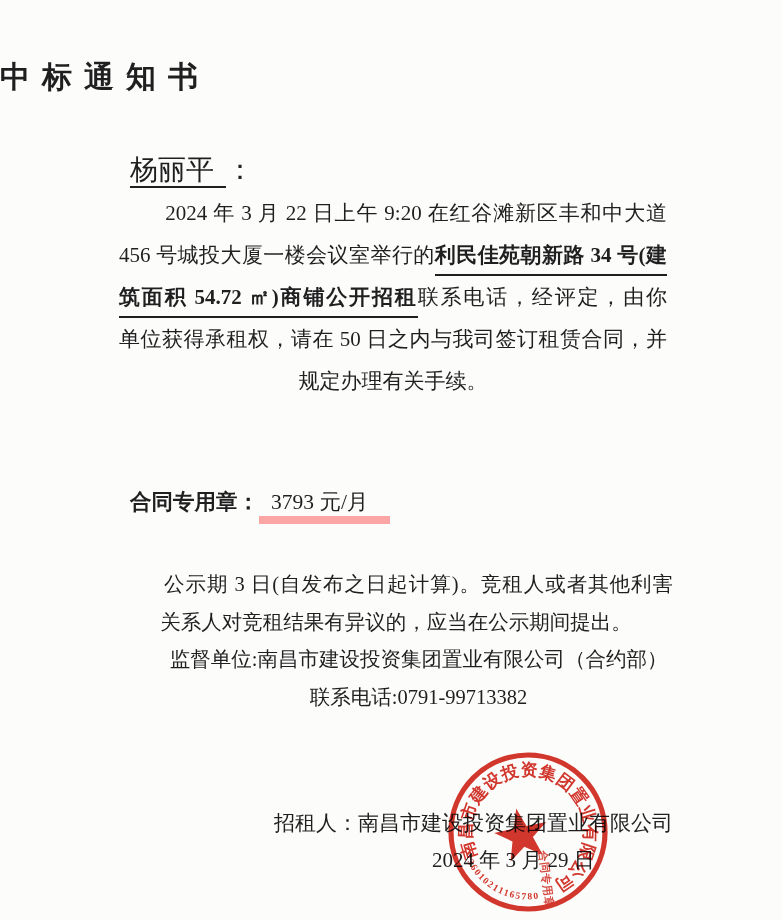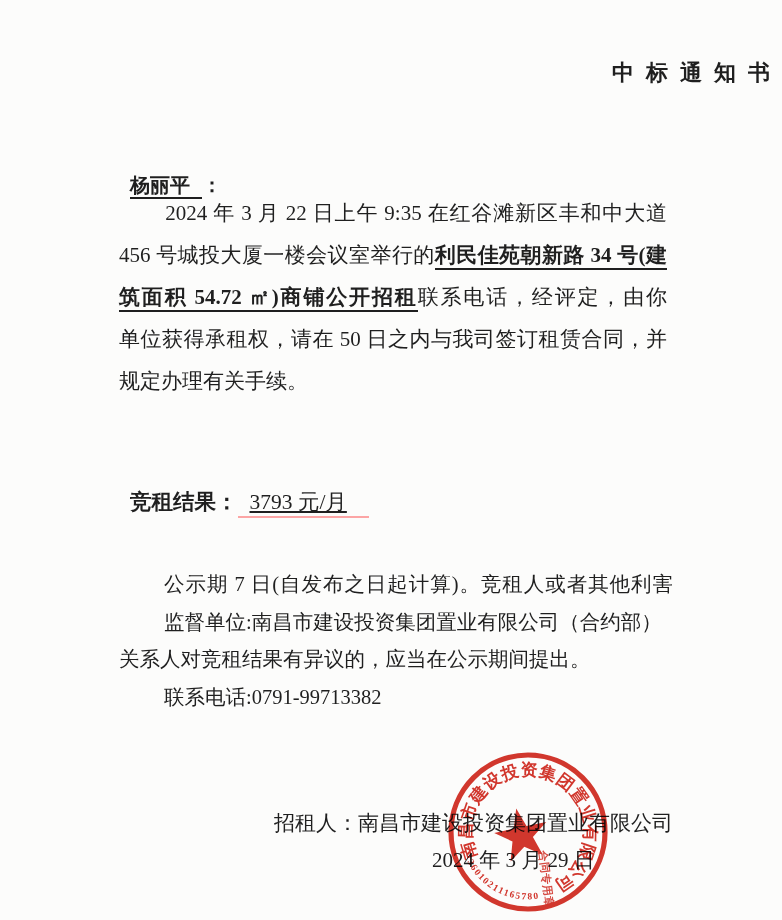--- a/index.html
+++ b/index.html
@@ -6,75 +6,75 @@
   .page{
     position:relative;
     width:782px;height:920px;
     background:#fcfcfb;
     font-family:"Liberation Serif","DejaVu Serif",serif;
     color:#1f1f1f;
     overflow:hidden;
   }
   .title{
     position:absolute;top:62px;left:0;width:100%;
-    margin:0;text-align:right;
-    font-size:22px;font-weight:700;letter-spacing:12px;line-height:1;
+    margin:0;text-align:left;
+    font-size:30px;font-weight:700;letter-spacing:12px;line-height:1;
   }
   .recipient{
-    position:absolute;top:172px;left:130px;
-    font-size:20px;font-weight:700;line-height:1.3;
+    position:absolute;top:152px;left:130px;
+    font-size:28px;font-weight:400;line-height:1.3;
   }
   .recipient-name{border-bottom:2px solid #1f1f1f;padding:0 12px 1px 0;}
   .para{position:absolute;}
   .para1{top:192px;left:119px;width:548px;font-size:21px;line-height:42px;}
   .para2{top:566px;left:119px;width:554px;font-size:20.5px;line-height:37.5px;}
-  .line{text-align:left;}
+  .line{text-align:center;}
   .line.fill{text-align:justify;text-align-last:justify;}
   .line.indent{padding-left:2.2em;}
-  .em{font-weight:700;border-bottom:2px solid #1f1f1f;padding-bottom:1px;}
+  .em{font-weight:700;border-bottom:2px solid #1f1f1f;padding-bottom:7px;}
   .result{
     position:absolute;top:487px;left:130px;
     font-size:21.5px;line-height:1.4;
   }
   .result-label{font-weight:700;}
-  .result-value{border-bottom:2px solid #fca5a5;padding:0 22px 2px 12px;text-decoration:underline;}
+  .result-value{border-bottom:8px solid #fca5a5;padding:0 22px 2px 12px;}
   .lessor{position:absolute;top:810px;left:274px;font-size:21px;line-height:1.3;}
   .date{position:absolute;top:847px;left:432px;font-size:21px;line-height:1.3;}
   .stamp{
     position:absolute;left:442px;top:746px;width:172px;height:172px;
     mix-blend-mode:multiply;opacity:.93;
   }
 </style>
 </head>
 <body>
 
 <div class="page">
 
   <h1 class="title">中标通知书</h1>
 
   <div class="recipient">
     <span class="recipient-name">杨丽平</span><span>：</span>
   </div>
 
   <div class="para para1">
-      <div class="line indent fill"><span>2024 年 3 月 22 日上午 9:35 在红谷滩新区丰和中大道</span></div>
+      <div class="line indent fill"><span>2024 年 3 月 22 日上午 9:20 在红谷滩新区丰和中大道</span></div>
       <div class="line fill"><span>456 号城投大厦一楼会议室举行的</span><span class="em">利民佳苑朝新路 34 号(建</span></div>
       <div class="line fill"><span class="em">筑面积 54.72 ㎡)商铺公开招租</span><span>联系电话，经评定，由你</span></div>
       <div class="line fill"><span>单位获得承租权，请在 50 日之内与我司签订租赁合同，并</span></div>
       <div class="line"><span>规定办理有关手续。</span></div>
     </div>
 
   <div class="result">
-    <span class="result-label">竞租结果：</span><span class="result-value">3793 元/月</span>
+    <span class="result-label">合同专用章：</span><span class="result-value">3793 元/月</span>
   </div>
 
   <div class="para para2">
-      <div class="line indent fill"><span>公示期 7 日(自发布之日起计算)。竞租人或者其他利害</span></div>
+      <div class="line indent fill"><span>公示期 3 日(自发布之日起计算)。竞租人或者其他利害</span></div>
+      <div class="line"><span>关系人对竞租结果有异议的，应当在公示期间提出。</span></div>
       <div class="line indent"><span>监督单位:南昌市建设投资集团置业有限公司（合约部）</span></div>
-      <div class="line"><span>关系人对竞租结果有异议的，应当在公示期间提出。</span></div>
       <div class="line indent"><span>联系电话:0791-99713382</span></div>
     </div>
 
   <div class="lessor">招租人：南昌市建设投资集团置业有限公司</div>
 
   <div class="date">2024 年 3 月 29 日</div>
 
   <div class="stamp"><svg width="172" height="172" viewBox="0 0 172 172">
         <circle cx="86" cy="86" r="77" fill="none" stroke="#d1271d" stroke-width="5.2"></circle>
         <text x="26.709105130291796" y="104.12704569280967" fill="#d1271d" font-size="17" font-weight="bold" text-anchor="middle" dominant-baseline="central" transform="rotate(-107 26.709105130291796 104.12704569280967)">南</text>

